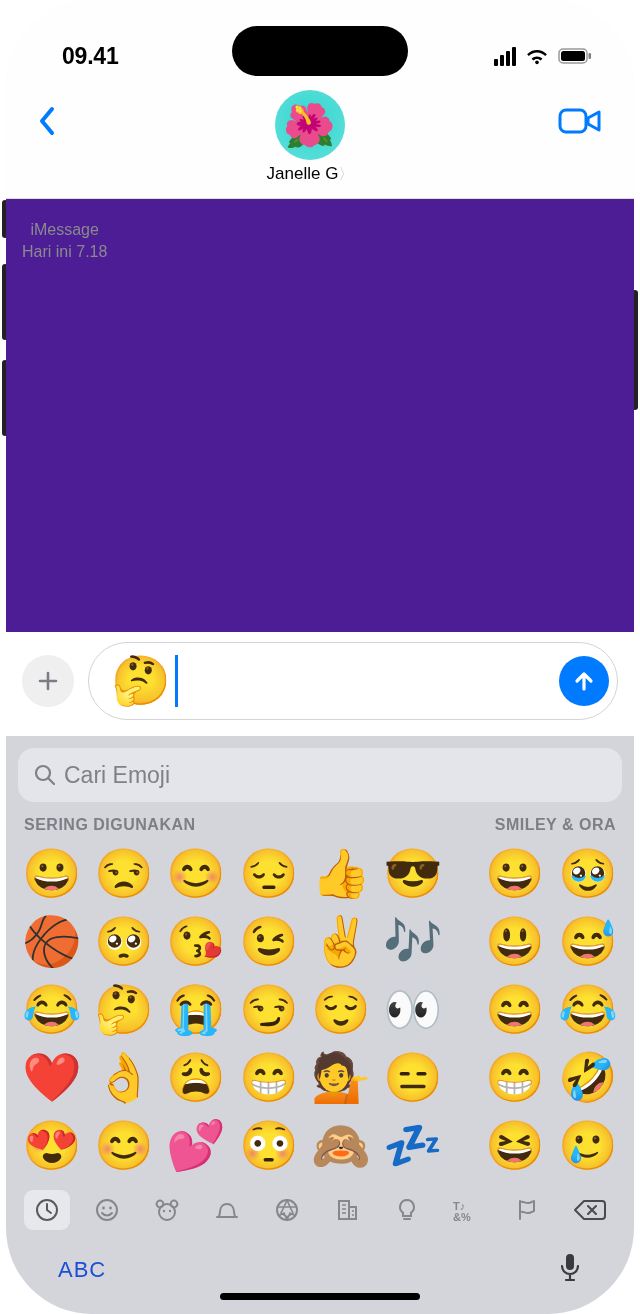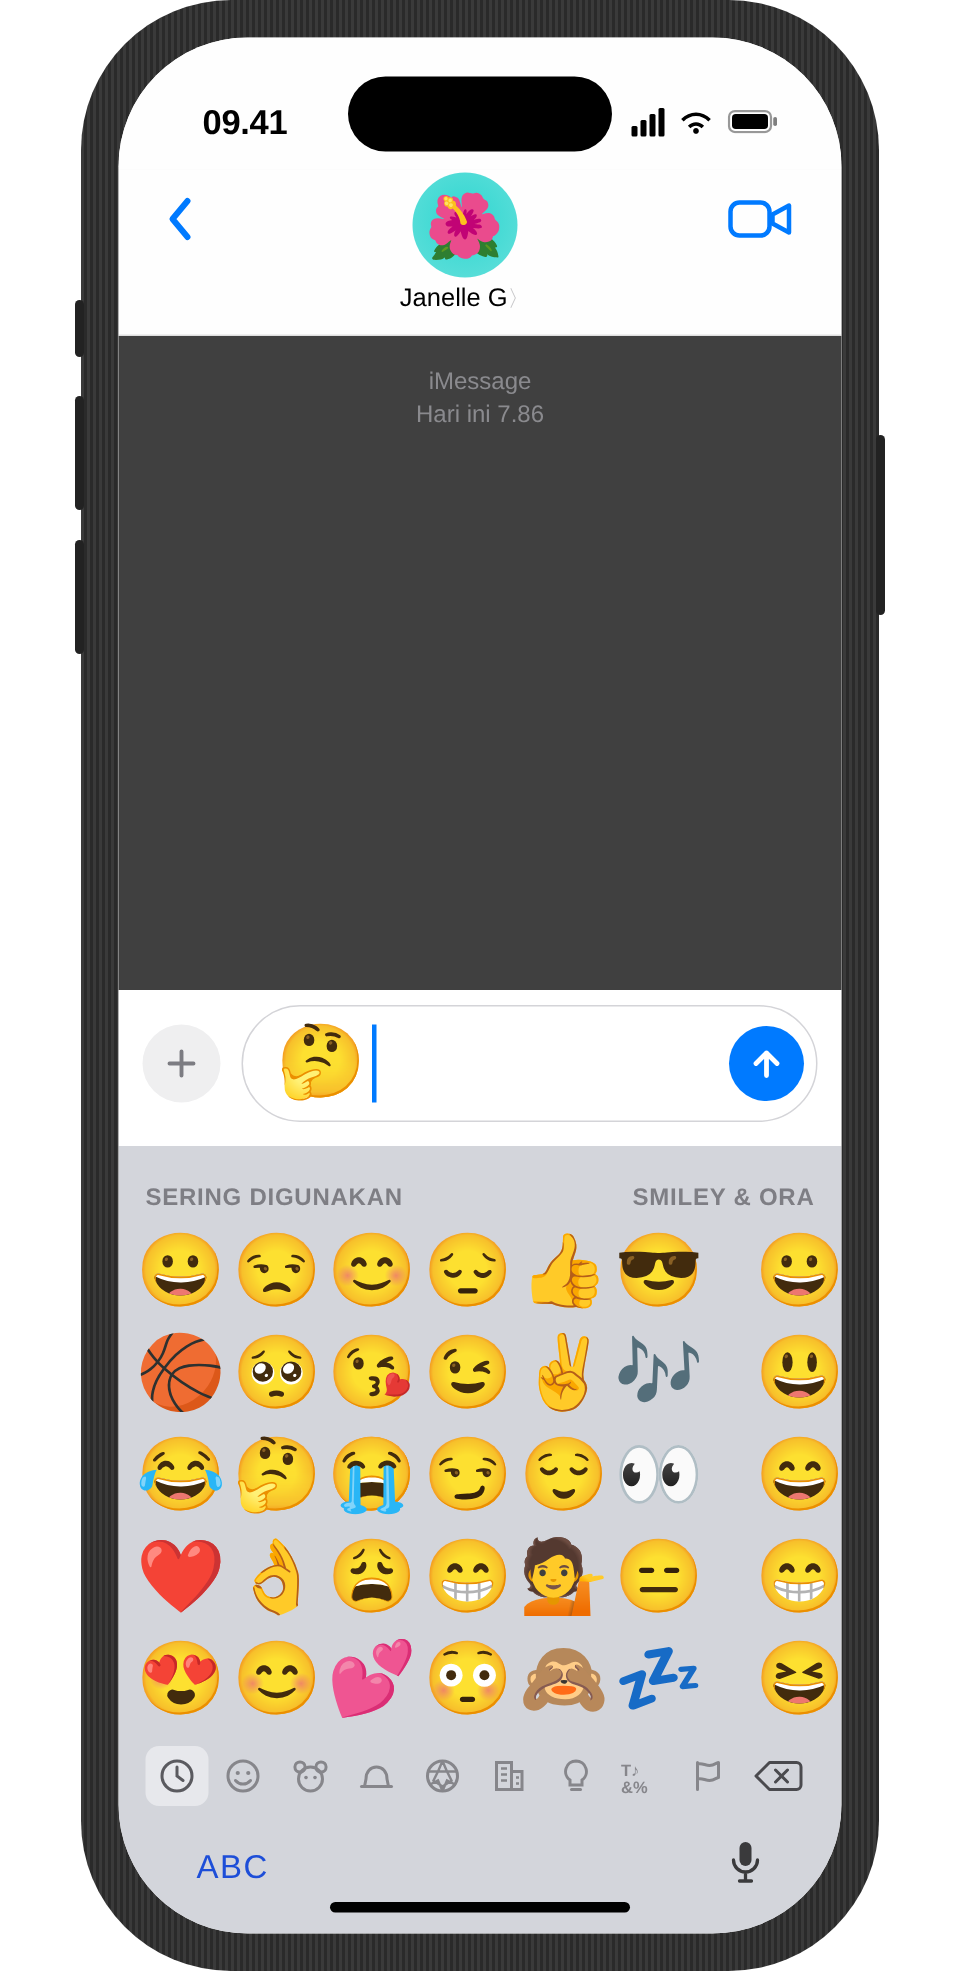--- a/index.html
+++ b/index.html
@@ -5,25 +5,25 @@
     * { margin: 0; padding: 0; box-sizing: border-box; -webkit-font-smoothing: antialiased; }
     body {
       font-family: -apple-system, 'SF Pro Display', 'SF Pro Text', 'Helvetica Neue', Arial, sans-serif;
       background: #fff;
       display: flex;
       justify-content: center;
       align-items: flex-start;
     }
     .device-frame {
       position: relative;
-      width: 532px;
+      width: 628px;
       height: 1314px;
       background: repeating-linear-gradient(90deg, #3a3a3a 0 2px, #2a2a2a 2px 4px);
       border-radius: 100px;
-      padding: 25px;
+      padding: 0;
     }
     .device-inner {
       width: 100%;
       height: 100%;
       background: #f9f9f9;
       border-radius: 86px;
       overflow: hidden;
       position: relative;
       display: flex;
       flex-direction: column;
@@ -75,22 +75,22 @@
       width: 70px; height: 70px; border-radius: 50%;
       background: radial-gradient(circle at 50% 45%, #2fd6d0 0%, #64e0db 100%);
       display:flex; align-items:center; justify-content:center;
       font-size:42px;
     }
     .contact-name{ font-size:17px; color:#000; display:flex; align-items:flex-end; gap:0;}
     .contact-name .chev{ color:#c5c5c7; font-size:15px;}
     .video-btn{ color:#007aff; margin-top:12px; padding:4px;}
     
     .conversation{
-      flex:1; background:#404040;
-      display:flex; flex-direction:column;
+      flex:1; background:#4c1d95;
+      display:flex; flex-direction:row;
       padding: 20px 16px 0;
       overflow:hidden;
     }
     .msg-meta{ text-align:center; color:#8a8a8e; font-size:16px; line-height:1.35;}
     .bubble-row{ margin-top:14px;}
     .bubble-in{
       display:inline-block;
       background:#e9e9eb; color:#000;
       font-size:23px;
       padding:14px 20px;
@@ -231,21 +231,21 @@
         <svg width="44" height="30" viewBox="0 0 44 30">
           <rect x="2" y="4" width="26" height="22" rx="6" fill="none" stroke="#007aff" stroke-width="3"></rect>
           <path d="M30 12 L41 6 V24 L30 18 Z" fill="none" stroke="#007aff" stroke-width="3" stroke-linejoin="round"></path>
         </svg>
       </div>
     </div>
 
     <div class="conversation">
       <div class="msg-meta">
         <div>iMessage</div>
-        <div>Hari ini 7.86</div>
+        <div>Hari ini 7.18</div>
       </div>
     </div>
 
     <div class="compose-row">
       <div class="add-btn">
         <svg width="24" height="24" viewBox="0 0 24 24">
             <path d="M12 4v16M4 12h16" stroke="#7c7c82" stroke-width="2.6" stroke-linecap="round"></path>
           </svg>
       </div>
       <div class="compose-field">
@@ -254,20 +254,27 @@
         <span class="compose-spacer"></span>
         <div class="send-btn">
           <svg width="24" height="24" viewBox="0 0 24 24">
               <path d="M12 20V5M5 12l7-7 7 7" stroke="#fff" stroke-width="3.2" fill="none" stroke-linecap="round" stroke-linejoin="round"></path>
             </svg>
         </div>
       </div>
     </div>
 
     <div class="keyboard">
+      <div class="emoji-search">
+        <svg width="22" height="22" viewBox="0 0 22 22">
+            <circle cx="9" cy="9" r="7" stroke="#808086" stroke-width="2.2" fill="none"></circle>
+            <path d="M14.5 14.5 L20 20" stroke="#808086" stroke-width="2.2" stroke-linecap="round"></path>
+          </svg>
+        <span>Cari Emoji</span>
+      </div>
       <div class="section-labels">
         <span>SERING DIGUNAKAN</span>
         <span class="right">SMILEY &amp; ORA</span>
       </div>
       <div class="emoji-grid" id="emoji-grid">
           <div class="emoji-cell">😀</div>
           <div class="emoji-cell">😒</div>
           <div class="emoji-cell">😊</div>
           <div class="emoji-cell">😔</div>
           <div class="emoji-cell">👍</div>

